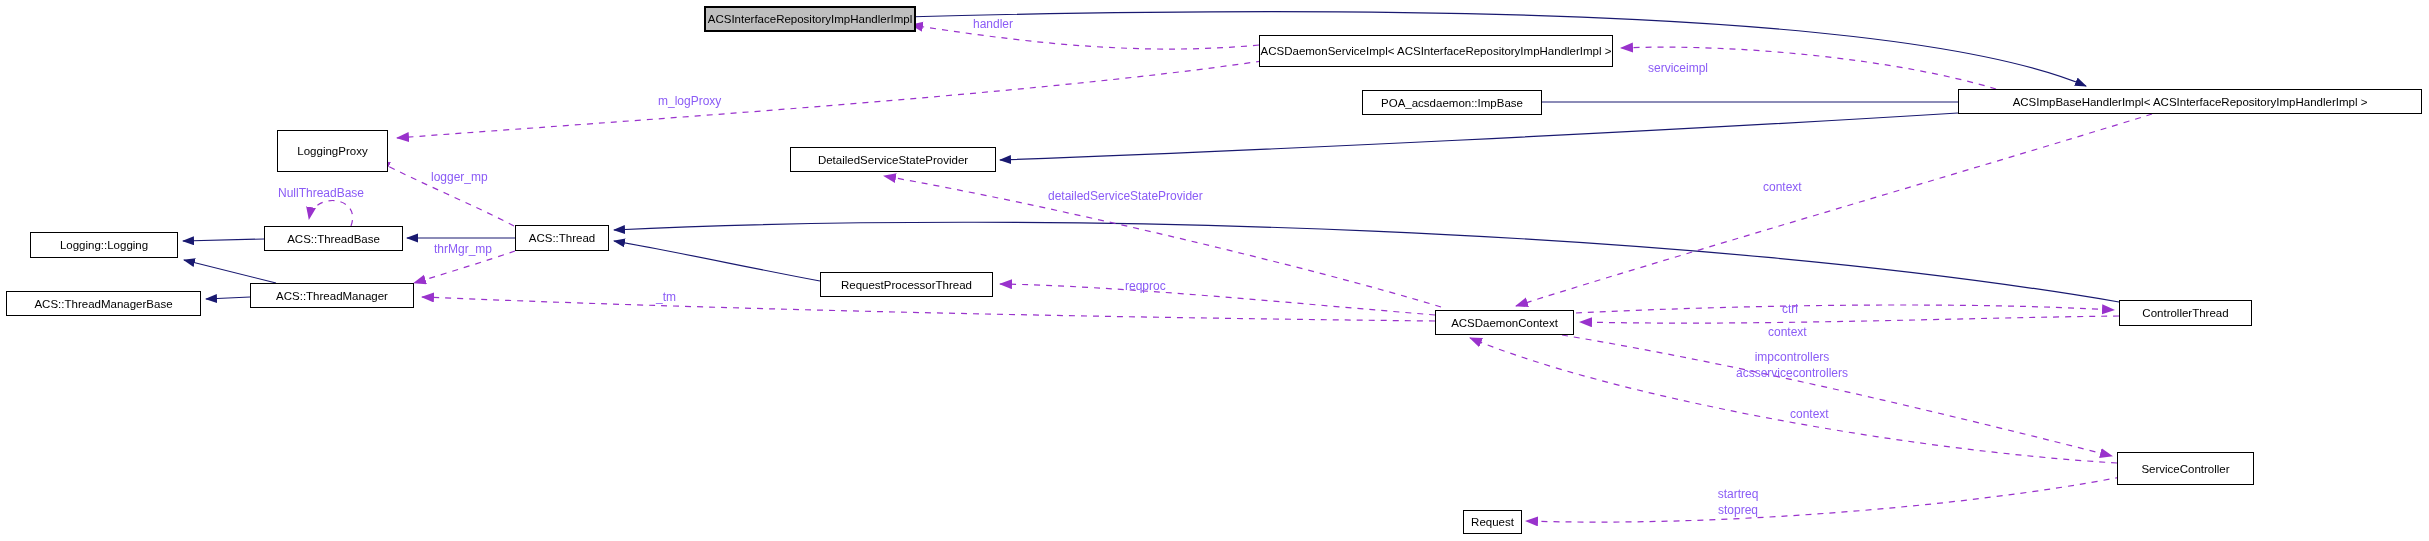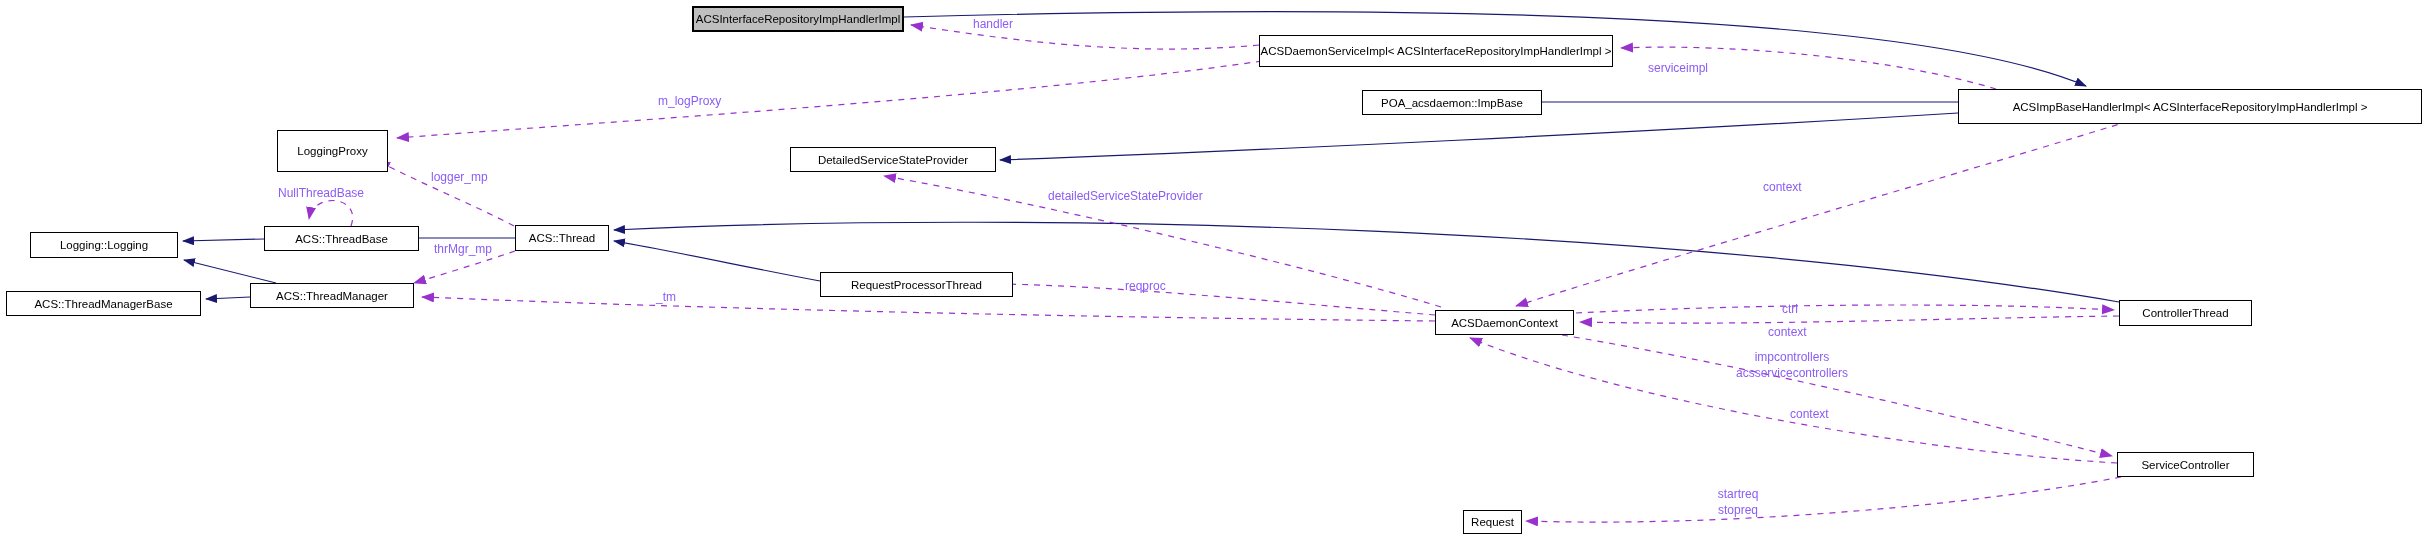--- a/index.html
+++ b/index.html
@@ -21,20 +21,21 @@
     color:#000000;
     font-size:11.5px;
     display:flex;align-items:center;justify-content:center;
     white-space:nowrap;
     cursor:pointer;
     z-index:2;
   }
   .node.highlight{
     background:#bfbfbf;
     border:2px solid #000000;
+    margin-left:12px;
   }
   .elabel{
     position:absolute;
     color:#8b5cf6;
     font-size:12px;
     line-height:16px;
     white-space:pre;
     text-align:center;
     z-index:1;
   }
@@ -76,32 +77,32 @@
     <path class="edge-usage" d="M 1576 313 C 1760 304, 1975 302, 2114 310" marker-end="url(#arr-purple)"></path>
     <path class="edge-usage" d="M 2119 316 C 1950 318, 1760 326, 1580 322" marker-end="url(#arr-purple)"></path>
     <path class="edge-usage" d="M 1562 335 C 1760 368, 1970 420, 2112 456" marker-end="url(#arr-purple)"></path>
     <path class="edge-usage" d="M 2117 463 C 1900 450, 1610 396, 1470 338" marker-end="url(#arr-purple)"></path>
     <path class="edge-usage" d="M 2121 477 C 1960 508, 1710 527, 1526 521" marker-end="url(#arr-purple)"></path>
   </svg>
 
 <div class="node highlight" style="left: 692px; top: 6px; width: 212px; height: 26px;">ACSInterfaceRepositoryImpHandlerImpl</div>
     <div class="node" style="left: 1259px; top: 35px; width: 354px; height: 32px;">ACSDaemonServiceImpl&lt; ACSInterfaceRepositoryImpHandlerImpl &gt;</div>
     <div class="node" style="left: 1362px; top: 90px; width: 180px; height: 25px;">POA_acsdaemon::ImpBase</div>
-    <div class="node" style="left: 1958px; top: 89px; width: 464px; height: 35px;">ACSImpBaseHandlerImpl&lt; ACSInterfaceRepositoryImpHandlerImpl &gt;</div>
+    <div class="node" style="left: 1958px; top: 89px; width: 464px; height: 25px;">ACSImpBaseHandlerImpl&lt; ACSInterfaceRepositoryImpHandlerImpl &gt;</div>
     <div class="node" style="left: 277px; top: 130px; width: 111px; height: 42px;">LoggingProxy</div>
     <div class="node" style="left: 790px; top: 147px; width: 206px; height: 25px;">DetailedServiceStateProvider</div>
     <div class="node" style="left: 30px; top: 232px; width: 148px; height: 26px;">Logging::Logging</div>
-    <div class="node" style="left: 264px; top: 226px; width: 155px; height: 25px;">ACS::ThreadBase</div>
+    <div class="node" style="left: 264px; top: 226px; width: 139px; height: 25px;">ACS::ThreadBase</div>
     <div class="node" style="left: 515px; top: 225px; width: 94px; height: 26px; text-align: right;">ACS::Thread</div>
     <div class="node" style="left: 6px; top: 291px; width: 195px; height: 25px;">ACS::ThreadManagerBase</div>
     <div class="node" style="left: 250px; top: 283px; width: 164px; height: 25px;">ACS::ThreadManager</div>
-    <div class="node" style="left: 820px; top: 272px; width: 193px; height: 25px;">RequestProcessorThread</div>
+    <div class="node" style="left: 820px; top: 272px; width: 173px; height: 25px;">RequestProcessorThread</div>
     <div class="node" style="left: 1435px; top: 310px; width: 139px; height: 25px;">ACSDaemonContext</div>
     <div class="node" style="left: 2119px; top: 300px; width: 133px; height: 26px;">ControllerThread</div>
-    <div class="node" style="left: 2117px; top: 452px; width: 137px; height: 25px;">ServiceController</div>
+    <div class="node" style="left: 2117px; top: 452px; width: 137px; height: 33px;">ServiceController</div>
     <div class="node" style="left: 1463px; top: 510px; width: 59px; height: 24px;">Request</div>
     <div class="elabel" style="left: 973px; top: 16px;">handler</div>
     <div class="elabel" style="left: 1648px; top: 60px;">serviceimpl</div>
     <div class="elabel" style="left: 658px; top: 93px;">m_logProxy</div>
     <div class="elabel" style="left: 431px; top: 169px;">logger_mp</div>
     <div class="elabel" style="left: 278px; top: 185px;">NullThreadBase</div>
     <div class="elabel" style="left: 434px; top: 241px;">thrMgr_mp</div>
     <div class="elabel" style="left: 656px; top: 289px;">_tm</div>
     <div class="elabel" style="left: 1125px; top: 278px;">reqproc</div>
     <div class="elabel" style="left: 1048px; top: 188px;">detailedServiceStateProvider</div>

